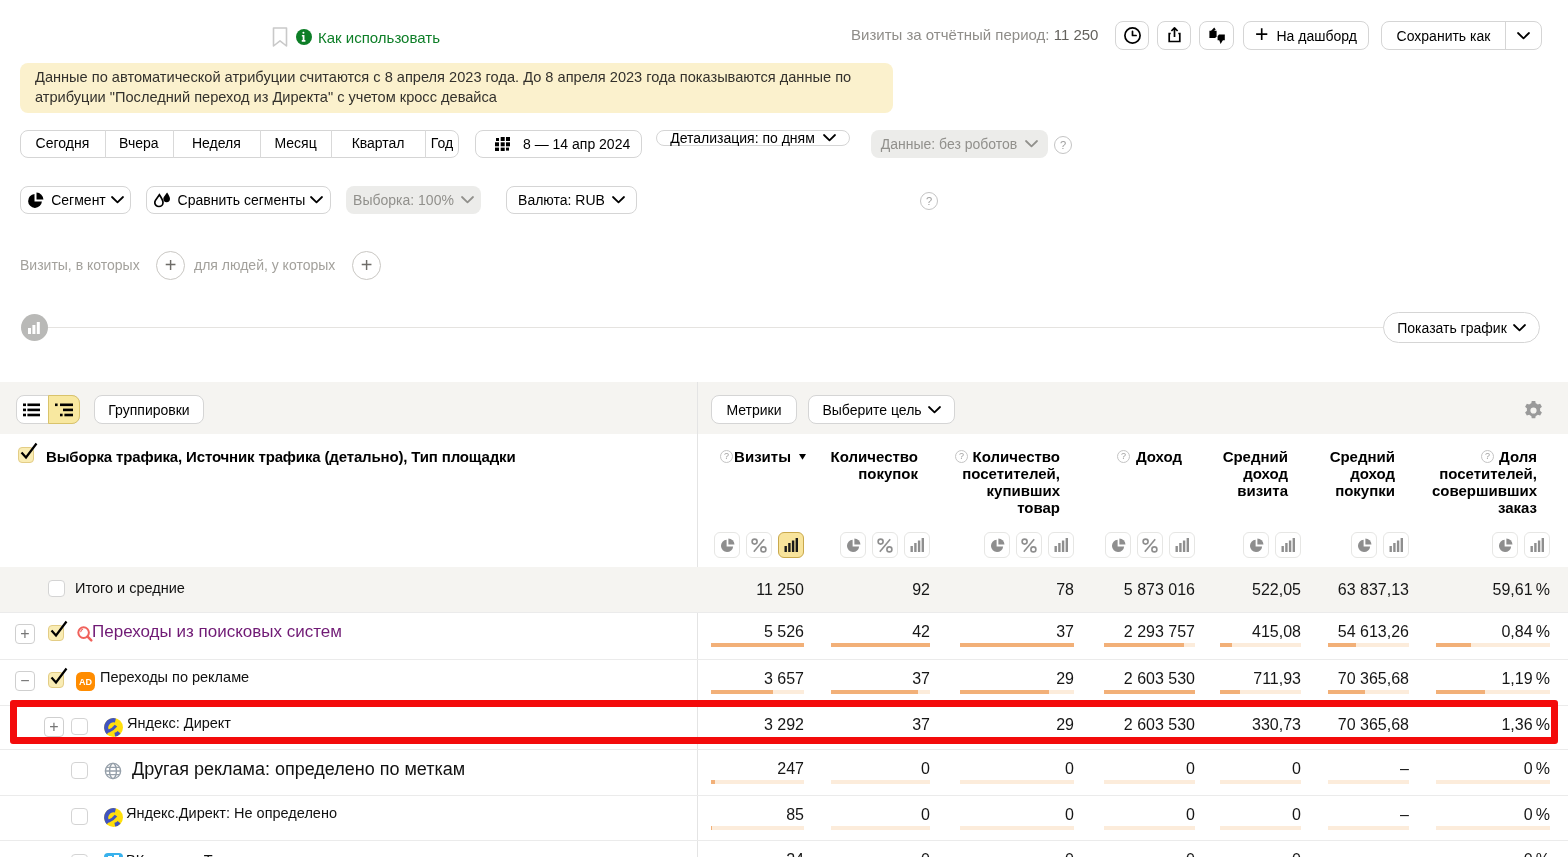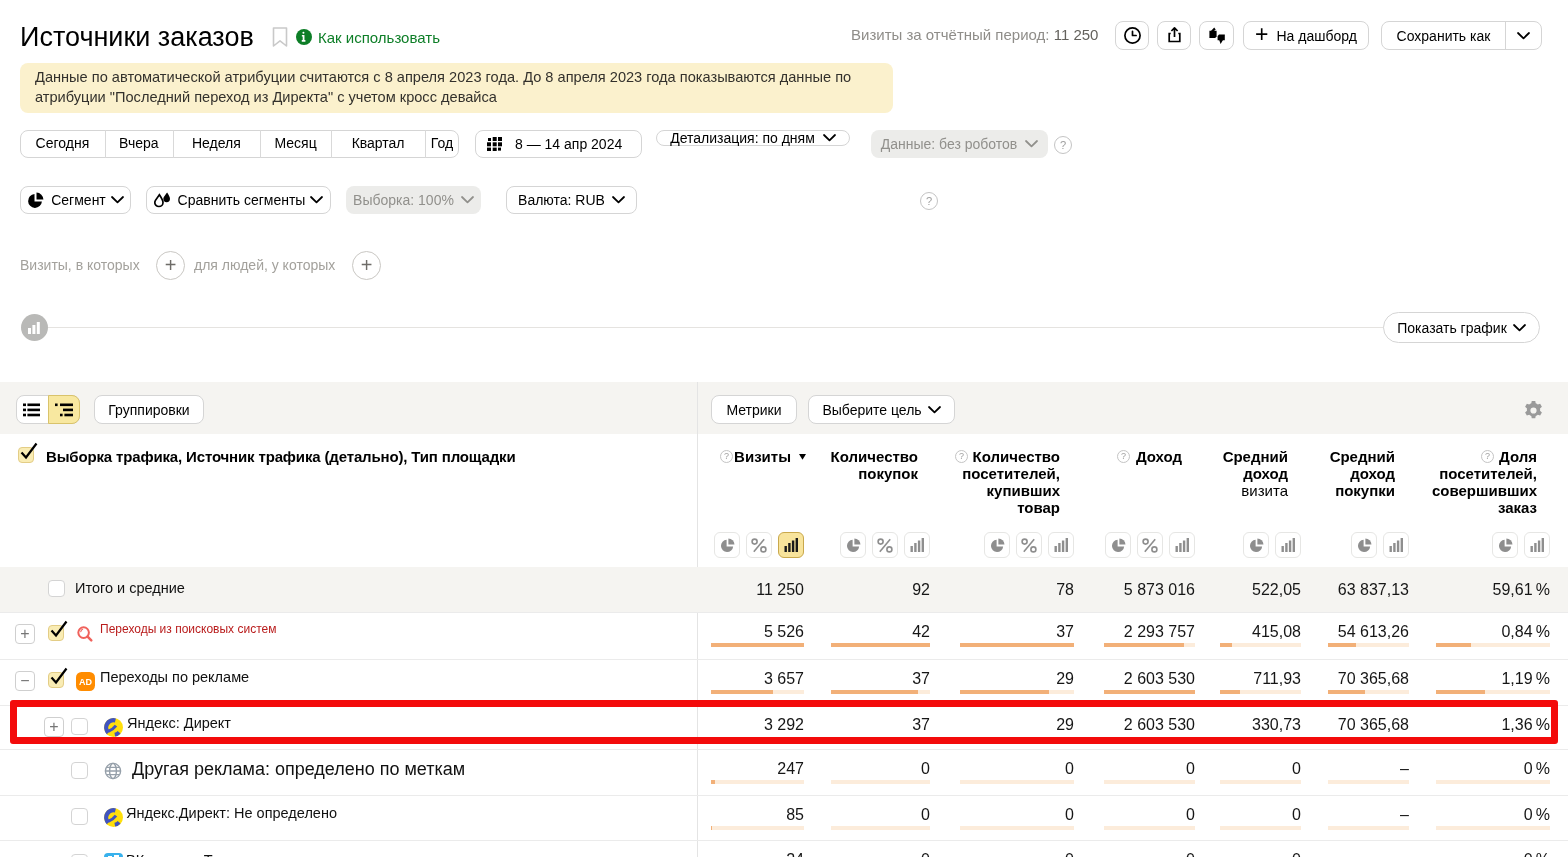--- a/index.html
+++ b/index.html
@@ -1,14 +1,13 @@
 <!DOCTYPE html>
 <html><head><meta charset="utf-8"><style>html,body{margin:0;padding:0}*{box-sizing:border-box}body{font-family:"Liberation Sans",sans-serif;background:#fff}#page{position:relative;width:1568px;height:857px;overflow:hidden;background:#fff}.ab{position:absolute}.btn{position:absolute;display:flex;align-items:center;justify-content:center;background:#fff;border:1px solid #d5d5d5;border-radius:8px;font-size:14px;color:#000;white-space:nowrap}.gray{background:#ececea;border:none;color:#91908c}.txt{position:absolute;white-space:nowrap}.num{position:absolute;font-size:16px;color:#161616;white-space:nowrap;transform:translateX(-100%)}.bar{position:absolute;height:4px;background:#fcecdb}.bar i{display:block;height:4px;background:#f2b078}.cb{position:absolute;width:17px;height:17px;border:1px solid #d4d4d4;border-radius:4px;background:#fff}.exp{position:absolute;width:20px;height:20px;border:1px solid #cfcfcf;border-radius:4px;background:#fff;color:#767676;font-size:16px;line-height:17.5px;text-align:center;font-weight:400}.hline{position:absolute;height:1px;background:#ebebeb}.mbtn{position:absolute;width:26px;height:26px;border:1px solid #e6e6e4;border-radius:6px;background:#fff;display:flex;align-items:center;justify-content:center}</style></head><body>
 <div id="page">
-    <div class="txt" style="left:20px;top:22px;font-size:27px;color:#000">Источники заказов</div>
     <div class="ab" style="left:272px;top:27px"><svg width="16" height="21" viewBox="0 0 16 21">
         <path d="M1.5 1h13v18l-6.5-5.2L1.5 19Z" fill="none" stroke="#c9c9c9" stroke-width="1.6" stroke-linejoin="round"></path>
       </svg></div>
     <div class="ab" style="left:296px;top:29px"><svg width="16" height="16" viewBox="0 0 16 16">
         <circle cx="8" cy="8" r="8" fill="#0d7e27"></circle>
         <path d="M8 4.6a1.1 1.1 0 1 1 0-2.2 1.1 1.1 0 0 1 0 2.2ZM6.3 6h2.8v5.5h1v1.7H6.2v-1.7h1V7.7h-0.9Z" fill="#fff" transform="translate(0,0.4) scale(0.93)"></path>
       </svg></div>
     <div class="txt" style="left:318px;top:29px;font-size:15px;color:#0d7e27">Как использовать</div>
     <div class="txt" style="left:851px;top:26px;font-size:15px;color:#8f8d89">Визиты за отчётный период: <span style="color:#64625d">11 250</span></div>
     <div class="btn" style="left:1115px;top:21px;width:34px;height:29px">
@@ -48,21 +47,21 @@
     <div class="txt" style="left:138.8px;top:135px;transform:translateX(-50%);font-size:14px">Вчера</div>
     <div class="ab" style="left:104.8px;top:130px;width:1px;height:28px;background:#d9d9d9"></div>
     <div class="txt" style="left:216.4px;top:135px;transform:translateX(-50%);font-size:14px">Неделя</div>
     <div class="ab" style="left:172.8px;top:130px;width:1px;height:28px;background:#d9d9d9"></div>
     <div class="txt" style="left:295.6px;top:135px;transform:translateX(-50%);font-size:14px">Месяц</div>
     <div class="ab" style="left:260px;top:130px;width:1px;height:28px;background:#d9d9d9"></div>
     <div class="txt" style="left:378.1px;top:135px;transform:translateX(-50%);font-size:14px">Квартал</div>
     <div class="ab" style="left:331.2px;top:130px;width:1px;height:28px;background:#d9d9d9"></div>
     <div class="txt" style="left:442.0px;top:135px;transform:translateX(-50%);font-size:14px">Год</div>
     <div class="ab" style="left:425px;top:130px;width:1px;height:28px;background:#d9d9d9"></div>
-    <div class="btn" style="left:475px;top:130px;width:167px;height:28px;justify-content:flex-start;padding-left:11px">
+    <div class="btn" style="left:475px;top:130px;width:167px;height:28px;justify-content:flex-start;padding-left:19px">
       <svg width="16" height="14" viewBox="0 0 16 14">
         <rect x="1" y="1" width="3" height="3" fill="#000"></rect>
         <rect x="5.7" y="0" width="4" height="4" fill="#000"></rect>
         <rect x="11" y="0" width="4" height="4" fill="#000"></rect>
         <rect x="0" y="5.3" width="4" height="4" fill="#000"></rect>
         <rect x="5.7" y="5.3" width="4" height="4" fill="#000"></rect>
         <rect x="11" y="5.3" width="4" height="4" fill="#000"></rect>
         <rect x="0" y="10.6" width="4" height="3.4" fill="#000"></rect>
         <rect x="5.7" y="10.6" width="4" height="3.4" fill="#000"></rect>
         <rect x="11" y="10.6" width="3" height="3" fill="#000"></rect>
@@ -155,21 +154,21 @@
     <div class="txt" style="left:918px;top:465px;transform:translateX(-100%);font-size:15px;font-weight:bold;color:#000">покупок</div>
     <div class="txt" style="left:1060px;top:448px;transform:translateX(-100%);font-size:15px;font-weight:bold;color:#000">Количество</div>
     <div class="txt" style="left:1060px;top:465px;transform:translateX(-100%);font-size:15px;font-weight:bold;color:#000">посетителей,</div>
     <div class="txt" style="left:1060px;top:482px;transform:translateX(-100%);font-size:15px;font-weight:bold;color:#000">купивших</div>
     <div class="txt" style="left:1060px;top:499px;transform:translateX(-100%);font-size:15px;font-weight:bold;color:#000">товар</div>
     <div style="position:absolute;left:955px;top:450px;width:13px;height:13px;border:1px solid #c4c4c4;border-radius:50%;box-sizing:border-box;color:#a0a0a0;font-size:9px;line-height:11px;text-align:center">?</div>
     <div class="txt" style="left:1182px;top:448px;transform:translateX(-100%);font-size:15px;font-weight:bold;color:#000">Доход</div>
     <div style="position:absolute;left:1117px;top:450px;width:13px;height:13px;border:1px solid #c4c4c4;border-radius:50%;box-sizing:border-box;color:#a0a0a0;font-size:9px;line-height:11px;text-align:center">?</div>
     <div class="txt" style="left:1288px;top:448px;transform:translateX(-100%);font-size:15px;font-weight:bold;color:#000">Средний</div>
     <div class="txt" style="left:1288px;top:465px;transform:translateX(-100%);font-size:15px;font-weight:bold;color:#000">доход</div>
-    <div class="txt" style="left:1288px;top:482px;transform:translateX(-100%);font-size:15px;font-weight:normal;color:#000">визита</div>
+    <div class="txt" style="left:1288px;top:482px;transform:translateX(-100%);font-size:15px;font-weight:bold;color:#000">визита</div>
     <div class="txt" style="left:1395px;top:448px;transform:translateX(-100%);font-size:15px;font-weight:bold;color:#000">Средний</div>
     <div class="txt" style="left:1395px;top:465px;transform:translateX(-100%);font-size:15px;font-weight:bold;color:#000">доход</div>
     <div class="txt" style="left:1395px;top:482px;transform:translateX(-100%);font-size:15px;font-weight:bold;color:#000">покупки</div>
     <div class="txt" style="left:1537px;top:448px;transform:translateX(-100%);font-size:15px;font-weight:bold;color:#000">Доля</div>
     <div class="txt" style="left:1537px;top:465px;transform:translateX(-100%);font-size:15px;font-weight:bold;color:#000">посетителей,</div>
     <div class="txt" style="left:1537px;top:482px;transform:translateX(-100%);font-size:15px;font-weight:bold;color:#000">совершивших</div>
     <div class="txt" style="left:1537px;top:499px;transform:translateX(-100%);font-size:15px;font-weight:bold;color:#000">заказ</div>
     <div style="position:absolute;left:1481px;top:450px;width:13px;height:13px;border:1px solid #c4c4c4;border-radius:50%;box-sizing:border-box;color:#a0a0a0;font-size:9px;line-height:11px;text-align:center">?</div>
     <svg class="ab" style="left:799px;top:454px" width="7" height="6" viewBox="0 0 7 6">
       <path d="M0 0h7L3.5 5.8Z" fill="#000"></path>
@@ -445,21 +444,21 @@
     <div class="exp" style="left:15px;top:624px">+</div>
     <div class="ab" style="left:48px;top:625px;width:16px;height:16px;background:#f9ecb4;border:1px solid #e3cd86;border-radius:4px"></div>
     <svg class="ab" style="left:47px;top:619px" width="24" height="22" viewBox="0 0 24 22">
       <path d="M4.5 11.5l4.5 5L19.5 2.5" fill="none" stroke="#000" stroke-width="2.2"></path>
     </svg>
     <div class="ab" style="left:76px;top:625px"><svg width="19" height="19" viewBox="0 0 19 19">
         <circle cx="7.6" cy="7.6" r="5.3" fill="none" stroke="#f0625c" stroke-width="2"></circle>
         <path d="M11.6 11.6 15.3 15.4" stroke="#f0625c" stroke-width="2.5" stroke-linecap="round"></path>
         <path d="M4.8 6.6a3 3 0 0 1 1.8-2.3" fill="none" stroke="#f0625c" stroke-width="1.1" stroke-linecap="round"></path>
       </svg></div>
-    <div class="txt" style="left:100px;top:622px;font-size:12px;color:#b91c1c">Переходы из поисковых систем</div>
+    <div class="txt" style="left:92px;top:622px;font-size:17px;color:#701a75">Переходы из поисковых систем</div>
     <div class="exp" style="left:15px;top:671px">−</div>
     <div class="ab" style="left:48px;top:672px;width:16px;height:16px;background:#f9ecb4;border:1px solid #e3cd86;border-radius:4px"></div>
     <svg class="ab" style="left:47px;top:666px" width="24" height="22" viewBox="0 0 24 22">
       <path d="M4.5 11.5l4.5 5L19.5 2.5" fill="none" stroke="#000" stroke-width="2.2"></path>
     </svg>
     <div class="ab" style="left:76px;top:672px"><svg width="19" height="19" viewBox="0 0 19 19">
         <rect x="0" y="0" width="19" height="19" rx="5.5" fill="#ff8c00"></rect>
         <text x="9.5" y="13.4" font-family="Liberation Sans,sans-serif" font-size="9" font-weight="bold" fill="#fff" text-anchor="middle">AD</text>
       </svg></div>
     <div class="txt" style="left:100px;top:669px;font-size:14.5px;color:#111">Переходы по рекламе</div>

